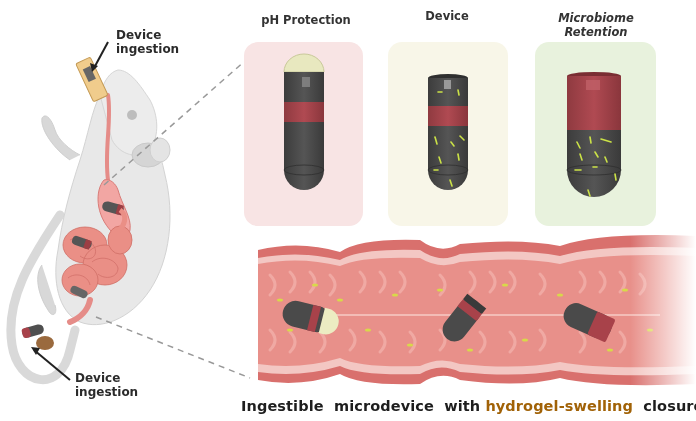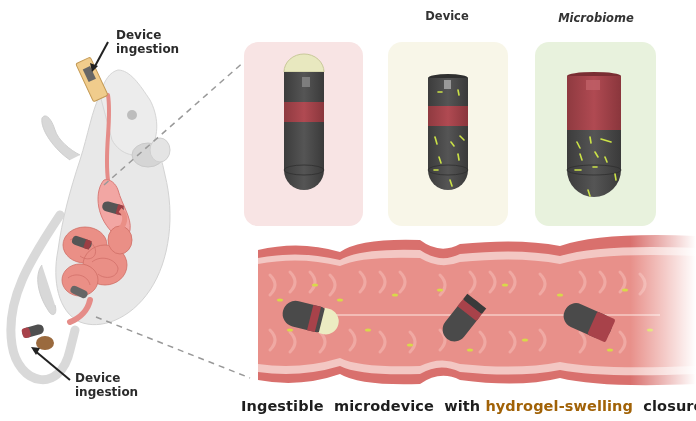--- a/index.html
+++ b/index.html
@@ -215,26 +215,28 @@
         <line x1="70" y1="115" x2="72" y2="120"></line>
       <line x1="40" y1="128" x2="46" y2="128"></line>
         <line x1="58" y1="125" x2="62" y2="125"></line>
         <line x1="80" y1="132" x2="81" y2="138"></line>
       <line x1="53" y1="148" x2="55" y2="154"></line>
     </g>
   </svg>
 </div>
 
 <div class="panel-title" style="left:241px;top:13px;">
+  <div>pH Protection</div>
 </div>
 <div class="panel-title" style="left:382px;top:9px;">
   <div>Device</div>
 </div>
 <div class="panel-title" style="left:531px;top:11px;font-style:italic;">
   <div>Microbiome</div>
+  <div>Retention</div>
 </div>
 
 <div class="lbl" style="left:116px;top:28px;">
   <div>Device</div>
   <div>ingestion</div>
 </div>
 <div class="lbl" style="left:75px;top:371px;">
   <div>Device</div>
   <div>ingestion</div>
 </div>

